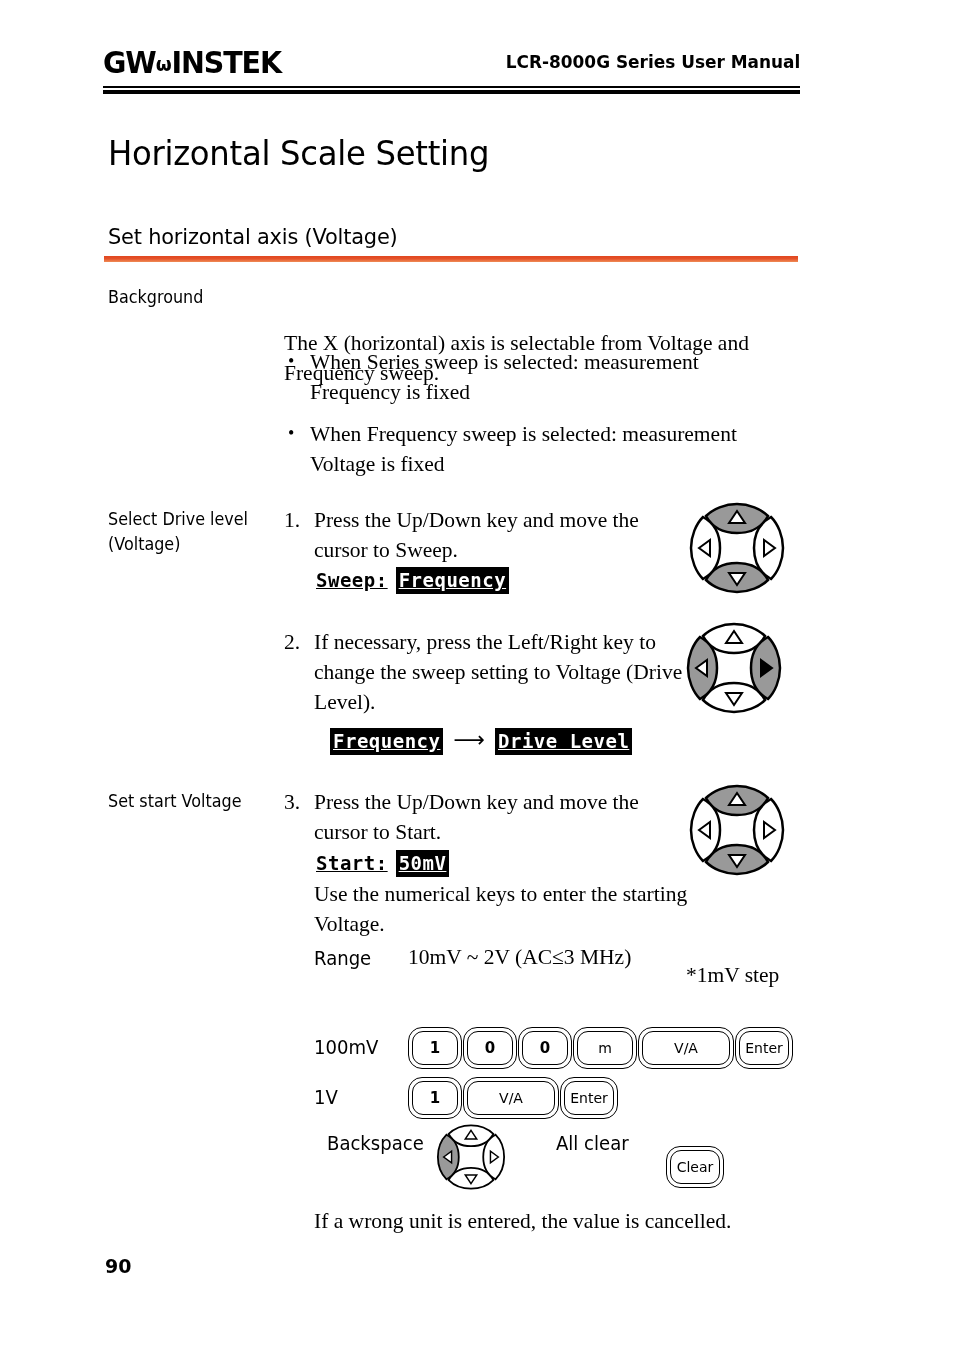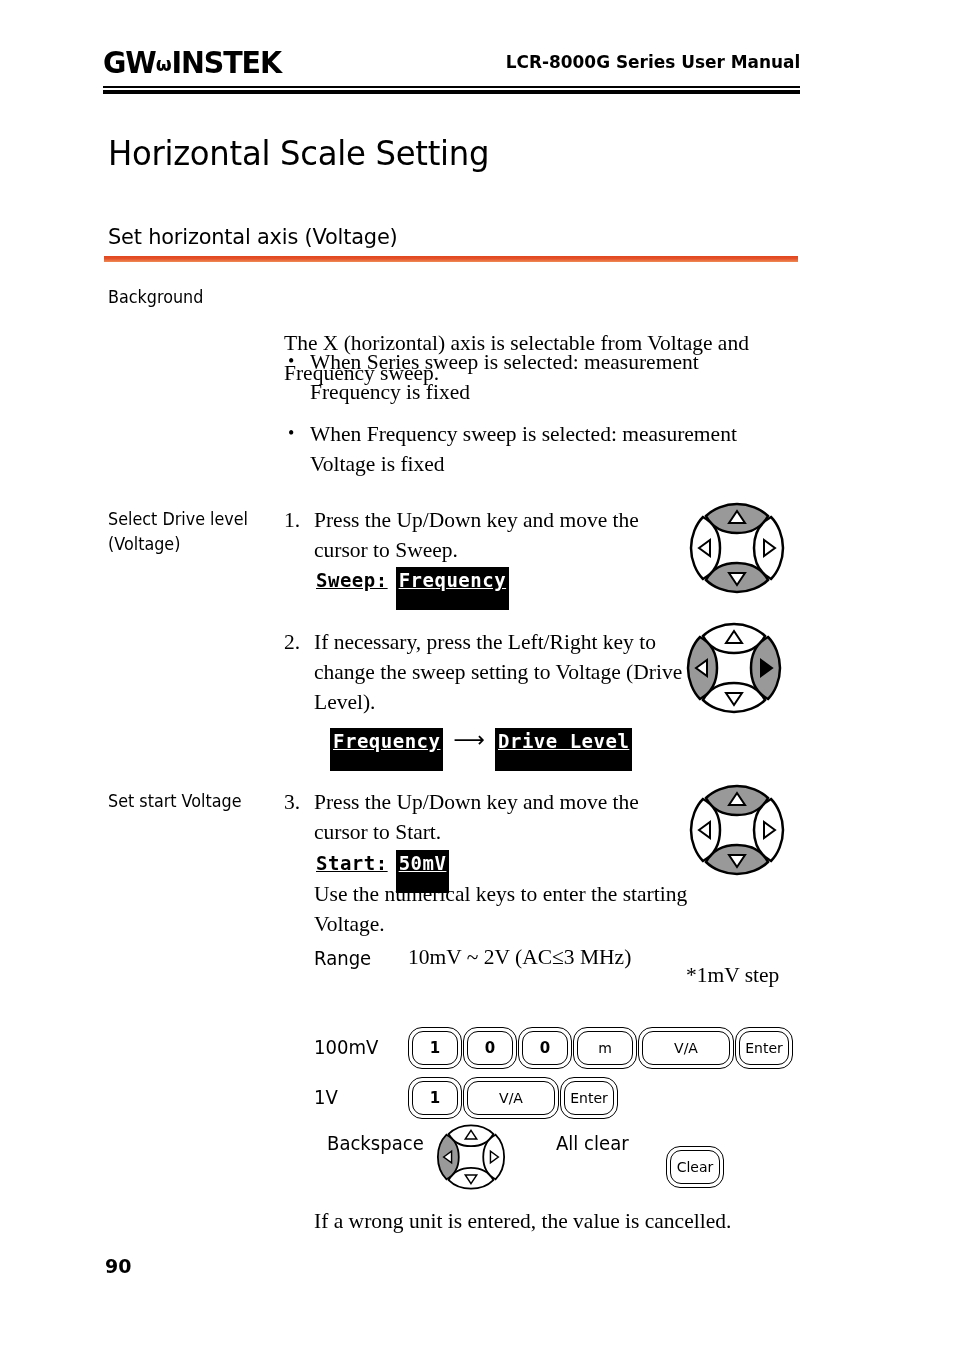--- a/index.html
+++ b/index.html
@@ -158,21 +158,21 @@
   .mono {
     font-family: "DejaVu Sans Mono", monospace;
     font-size: 19px;
     font-weight: bold;
     letter-spacing: 0.5px;
     text-decoration: underline;
   }
   .inv {
     background: #000;
     color: #fff;
-    padding: 2px 3px 19px 3px;
+    padding: 2px 3px 3px 3px;
   }
   .mono-line {
     position: absolute;
     white-space: nowrap;
     line-height: 26px;
   }
   .arrow-long {
     display: inline-block;
     font-family: "DejaVu Sans", sans-serif;
     font-size: 22px;

